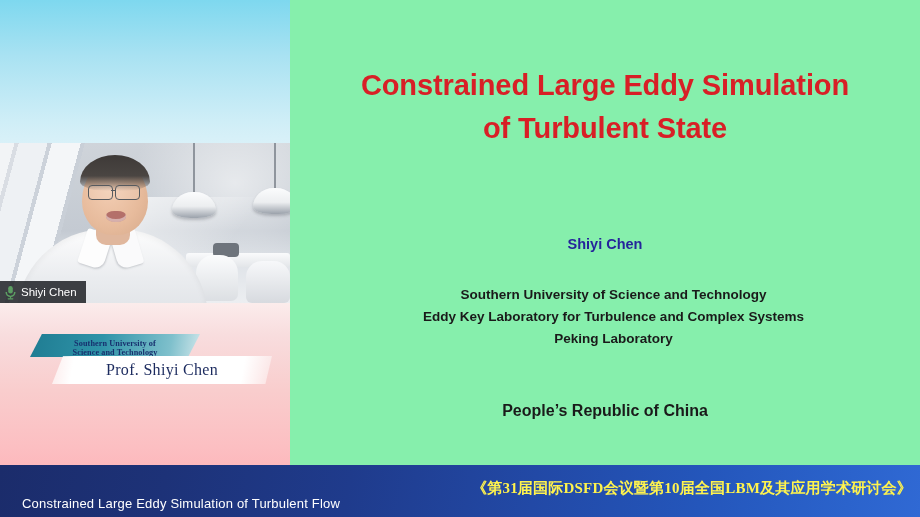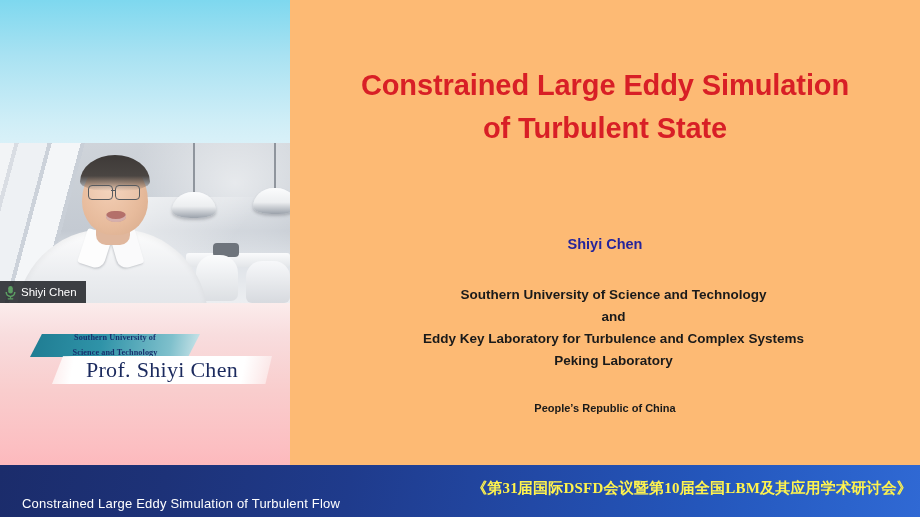--- a/index.html
+++ b/index.html
@@ -197,21 +197,21 @@
     position: absolute;
     left: 6px;
     top: 0;
     width: 170px;
     height: 23px;
     background: linear-gradient(100deg, #1f7c92 0%, #2f93a8 42%, #7fc0cc 82%, #cfe6ea 100%);
     clip-path: polygon(7% 0, 100% 0, 93% 100%, 0% 100%);
     display: flex;
     flex-direction: column;
     align-items: center;
-    justify-content: space-between;
+    justify-content: flex-end;
     line-height: 1.02;
   }
   .ribbon-line {
     font-family: "Liberation Serif", serif;
     font-weight: bold;
     font-size: 8.2px;
     color: #17306e;
     letter-spacing: .1px;
     white-space: nowrap;
   }
@@ -222,34 +222,34 @@
     width: 220px;
     height: 28px;
     background: linear-gradient(100deg, rgba(255,255,255,.55) 0%, #ffffff 10%, #ffffff 86%, rgba(255,255,255,.35) 100%);
     clip-path: polygon(5% 0, 100% 0, 97% 100%, 0% 100%);
     display: flex;
     align-items: center;
     justify-content: center;
   }
   #nameplate-name {
     font-family: "Liberation Serif", serif;
-    font-size: 22px;
+    font-size: 16px;
     color: #1b2a5e;
     letter-spacing: .3px;
     white-space: nowrap;
   }
 
   
   #slide {
     position: absolute;
     left: 290px;
     top: 0;
     width: 630px;
     height: 507px;
-    background: #fdba74;
+    background: #86efac;
   }
   #slide-title {
     position: absolute;
     left: 0;
     top: 64px;
     width: 630px;
     text-align: center;
     color: #d81f26;
     font-weight: bold;
     font-size: 29px;
@@ -282,21 +282,21 @@
   }
   #affiliation-block .aline { display: block; white-space: nowrap; margin-left: 17px; }
   #country-line {
     position: absolute;
     left: 0;
     top: 402px;
     width: 630px;
     text-align: center;
     color: #1a1a1a;
     font-weight: bold;
-    font-size: 11px;
+    font-size: 16px;
   }
 
   
   #bottom-banner {
     position: absolute;
     left: 0;
     top: 465px;
     width: 920px;
     height: 52px;
     background: linear-gradient(100deg,
@@ -390,21 +390,20 @@
 
     <div id="slide-title">
       <span class="tline">Constrained Large Eddy Simulation</span>
       <span class="tline">of Turbulent State</span>
     </div>
 
     <div id="author-name">Shiyi Chen</div>
 
     <div id="affiliation-block">
       <span class="aline">Southern University of Science and Technology</span>
-      <span class="aline">and</span>
       <span class="aline">Eddy Key Laboratory for Turbulence and Complex Systems</span>
       <span class="aline">Peking Laboratory</span>
     </div>
 
     <div id="country-line">People’s Republic of China</div>
   </div>
 
   <div id="bottom-banner">
     <span id="banner-title-en">Constrained Large Eddy Simulation of Turbulent Flow</span>
     <span id="banner-title-cn">《第31届国际DSFD会议暨第10届全国LBM及其应用学术研讨会》</span>

